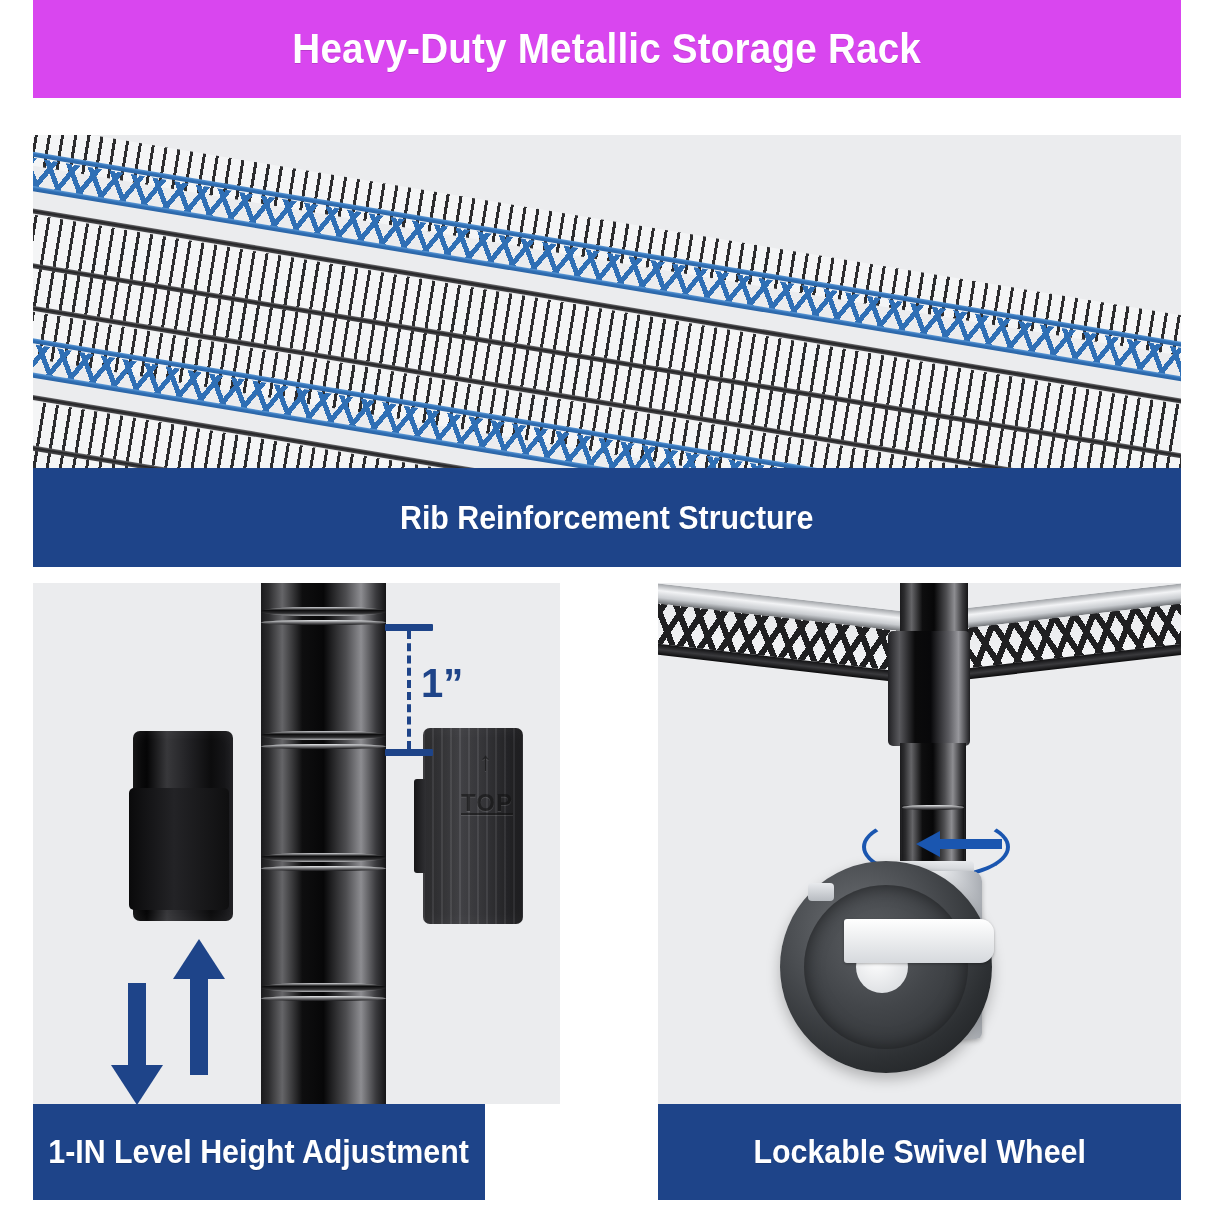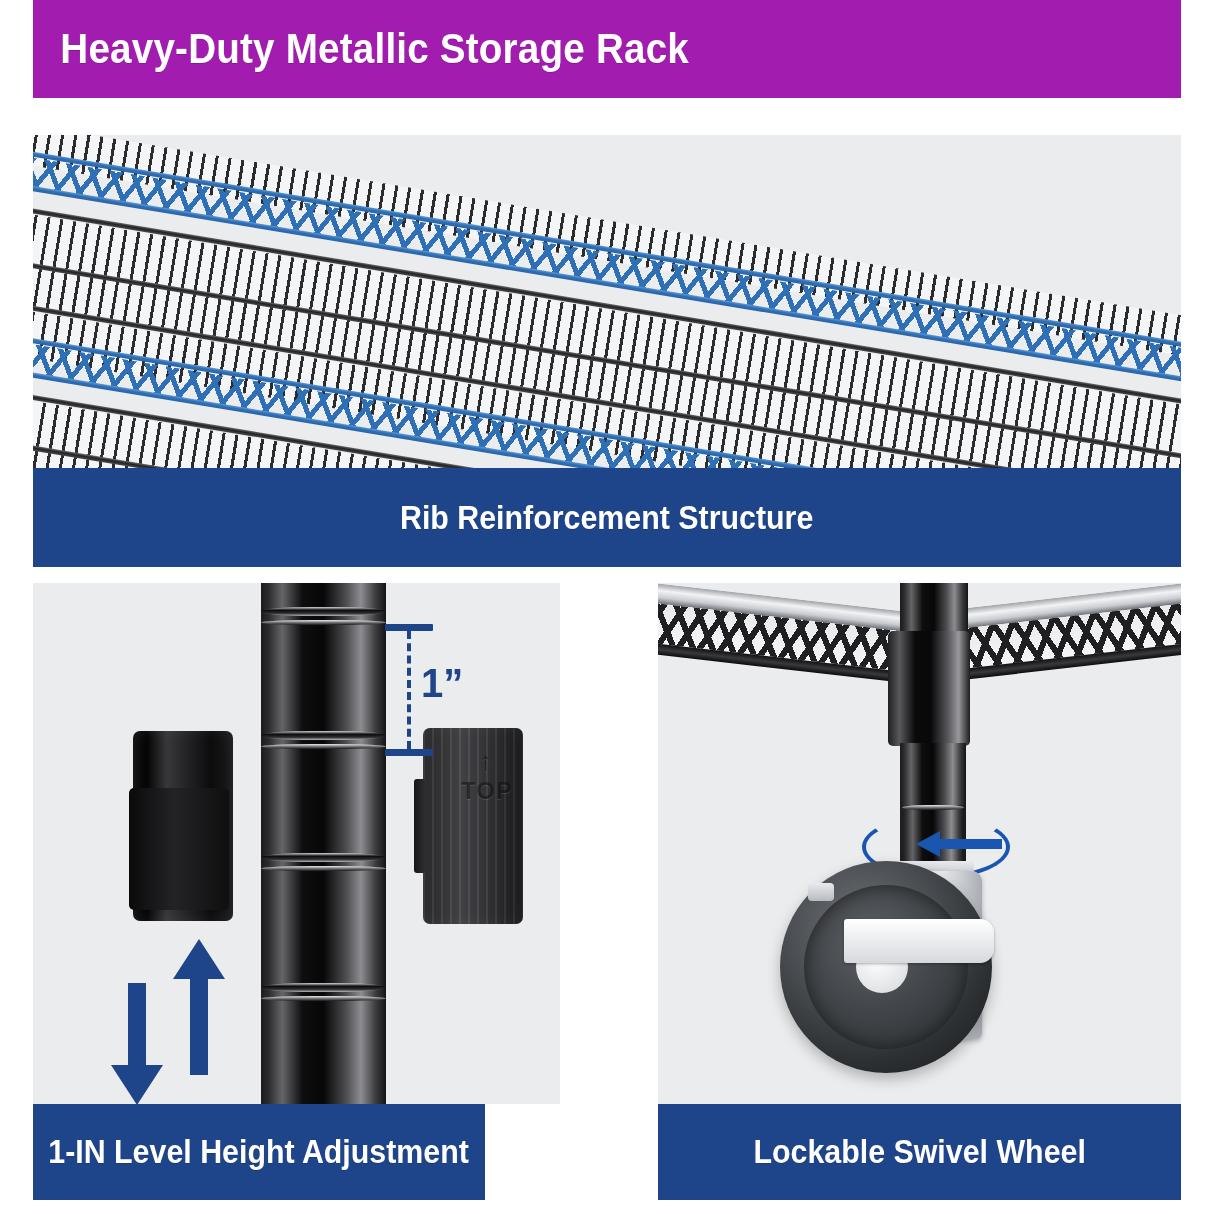--- a/index.html
+++ b/index.html
@@ -4,22 +4,22 @@
 <style>
   html,body{margin:0;padding:0;background:#ffffff;}
   body{width:1214px;height:1214px;position:relative;overflow:hidden;
        font-family:"Liberation Sans","DejaVu Sans",sans-serif;}
 
   .abs{position:absolute;}
 
   
   #header-banner{
     left:33px;top:0;width:1148px;height:98px;
-    background:#a21caf;
-    display:flex;align-items:center;justify-content:flex-start;
+    background:#d946ef;
+    display:flex;align-items:center;justify-content:center;
   }
   #header-title{
     color:#ffffff;
     font-size:42px;
     font-weight:bold;
     letter-spacing:.2px;
     transform:scaleX(.92);
     white-space:nowrap;
     text-shadow:0 1px 0 rgba(0,0,0,.15);
   }
@@ -300,21 +300,21 @@
   </div>
 
   <div class="clip clip-left" style="left:100px;top:148px;width:100px;height:190px;">
     <div class="flange"></div>
   </div>
 
   <div class="clip clip-right" style="left:390px;top:145px;width:100px;height:196px;">
     <div class="ridges"></div>
     <div class="tab"></div>
     <span class="emboss-arrow" style="left:56px;top:18px;">↑</span>
-    <span class="emboss-top" style="left:38px;top:49px;">TOP</span>
+    <span class="emboss-top" style="left:38px;top:61px;text-decoration:underline;">TOP</span>
   </div>
 
   <div>
     <div class="dim-cap" style="left:352px;top:41px;width:48px;"></div>
     <div class="dim-line" style="left:374px;top:48px;height:118px;"></div>
     <div class="dim-cap" style="left:352px;top:166px;width:48px;"></div>
     <span class="dim-label" style="left:388px;top:78px;">1”</span>
   </div>
 
   <div class="arrow arrow-down" style="left:78px;top:400px;width:52px;height:122px;">

